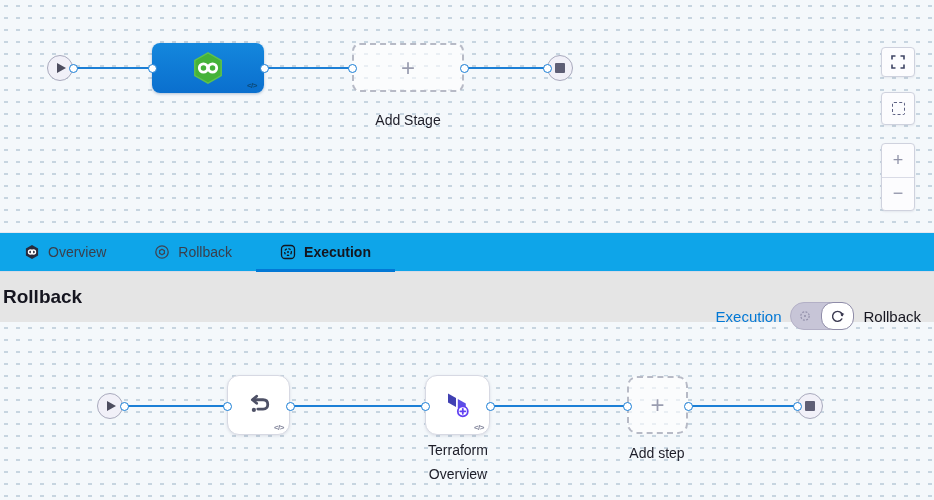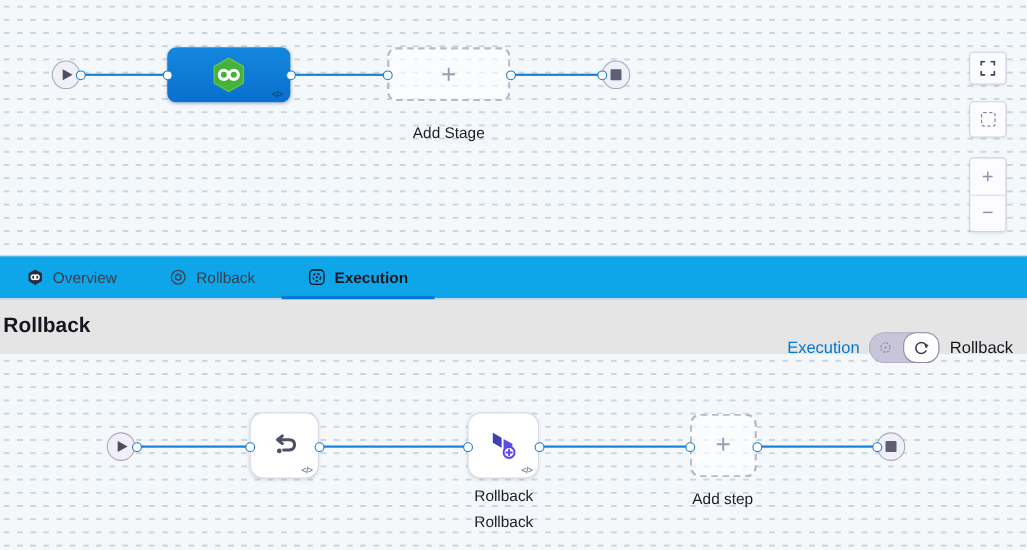--- a/index.html
+++ b/index.html
@@ -204,21 +204,21 @@
 
     <div class="step-node" style="left:425px; top:53px; width:65px;">
       <svg width="30" height="30" viewBox="0 0 30 30">
         <polygon points="5,3.5 13,8 13,17 5,12.5" fill="#4040b2"></polygon>
         <polygon points="14.8,9 22.8,13.5 22.8,22.5 14.8,18" fill="#5c4ee5"></polygon>
         <circle cx="19.8" cy="21.3" r="5" fill="#ffffff" stroke="#6141f2" stroke-width="1.8"></circle>
         <path d="M19.8 18.8 V23.8 M17.3 21.3 H22.3" stroke="#6141f2" stroke-width="1.8" stroke-linecap="round"></path>
       </svg>
       <span class="code-glyph">&lt;/&gt;</span>
     </div>
-    <div class="node-label" style="left:413px; top:116px; width:90px;">Rollback Rollback</div>
+    <div class="node-label" style="left:413px; top:116px; width:90px;">Terraform Overview</div>
 
     <div class="edge" style="left:490px; top:83px; width:137px;"></div>
     <span class="port" style="left:485.5px; top:79.5px;"></span>
     <span class="port" style="left:622.5px; top:79.5px;"></span>
 
     <div class="dashed-box" style="left:627px; top:54px; width:61px; height:58px; border-radius:10px;">
       <span class="dashed-plus">+</span>
     </div>
     <div class="node-label" style="left:597px; top:119px; width:120px;">Add step</div>
 

